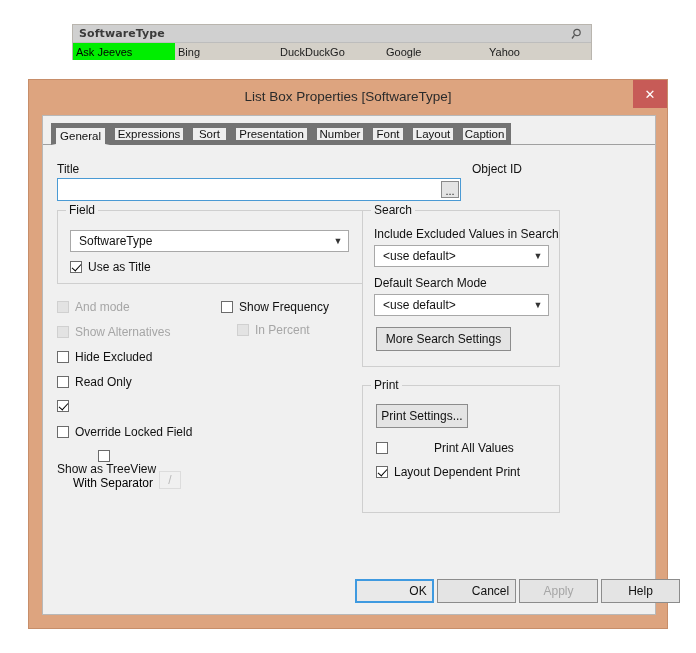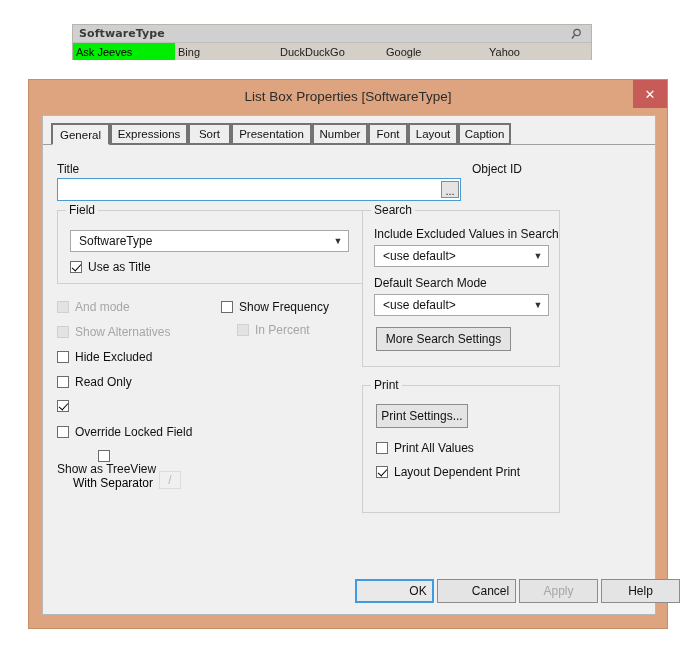--- a/index.html
+++ b/index.html
@@ -135,21 +135,21 @@
     width: 100%;
     height: 22px;
     border-bottom: 1px solid #a0a0a0;
     box-sizing: border-box;
   }
   .tab {
     position: absolute;
     top: 0;
     height: 22px;
     background: #eeeeee;
-    border: 2px solid #737373;
+    border: 5px solid #737373;
     box-sizing: border-box;
     display: flex;
     align-items: center;
     justify-content: center;
     font-size: 11.5px;
     color: #111;
     cursor: pointer;
     padding: 0 6px;
     white-space: nowrap;
   }
@@ -428,21 +428,21 @@
       <div class="combobox" style="left:331px; top:149px; width:175px; height:22px;">
         <span class="cb-text">&lt;use default&gt;</span>
         <span class="cb-arrow">▼</span>
       </div>
       <div class="pushbutton" style="left:333px; top:182px; width:135px; height:24px;">More Search Settings</div>
 
       <div class="groupbox" style="left:319px; top:240px; width:198px; height:128px;">
         <span class="groupbox-title">Print</span>
       </div>
       <div class="pushbutton" style="left:333px; top:259px; width:92px; height:24px;">Print Settings...</div>
-      <div class="checkbox-row" style="left:333px; top:296px;">
+      <div class="checkbox-row" style="left:333px; top:296px;gap:40px;">
         <span class="cb-box"></span>
         <span>Print All Values</span>
       </div>
       <div class="checkbox-row" style="left:333px; top:320px;">
         <span class="cb-box checked"></span>
         <span>Layout Dependent Print</span>
       </div>
 
       <div id="button-bar">
         <div class="pushbutton default" style="left:312px; top:11px; width:79px; height:24px;padding-left:47px;">OK</div>

